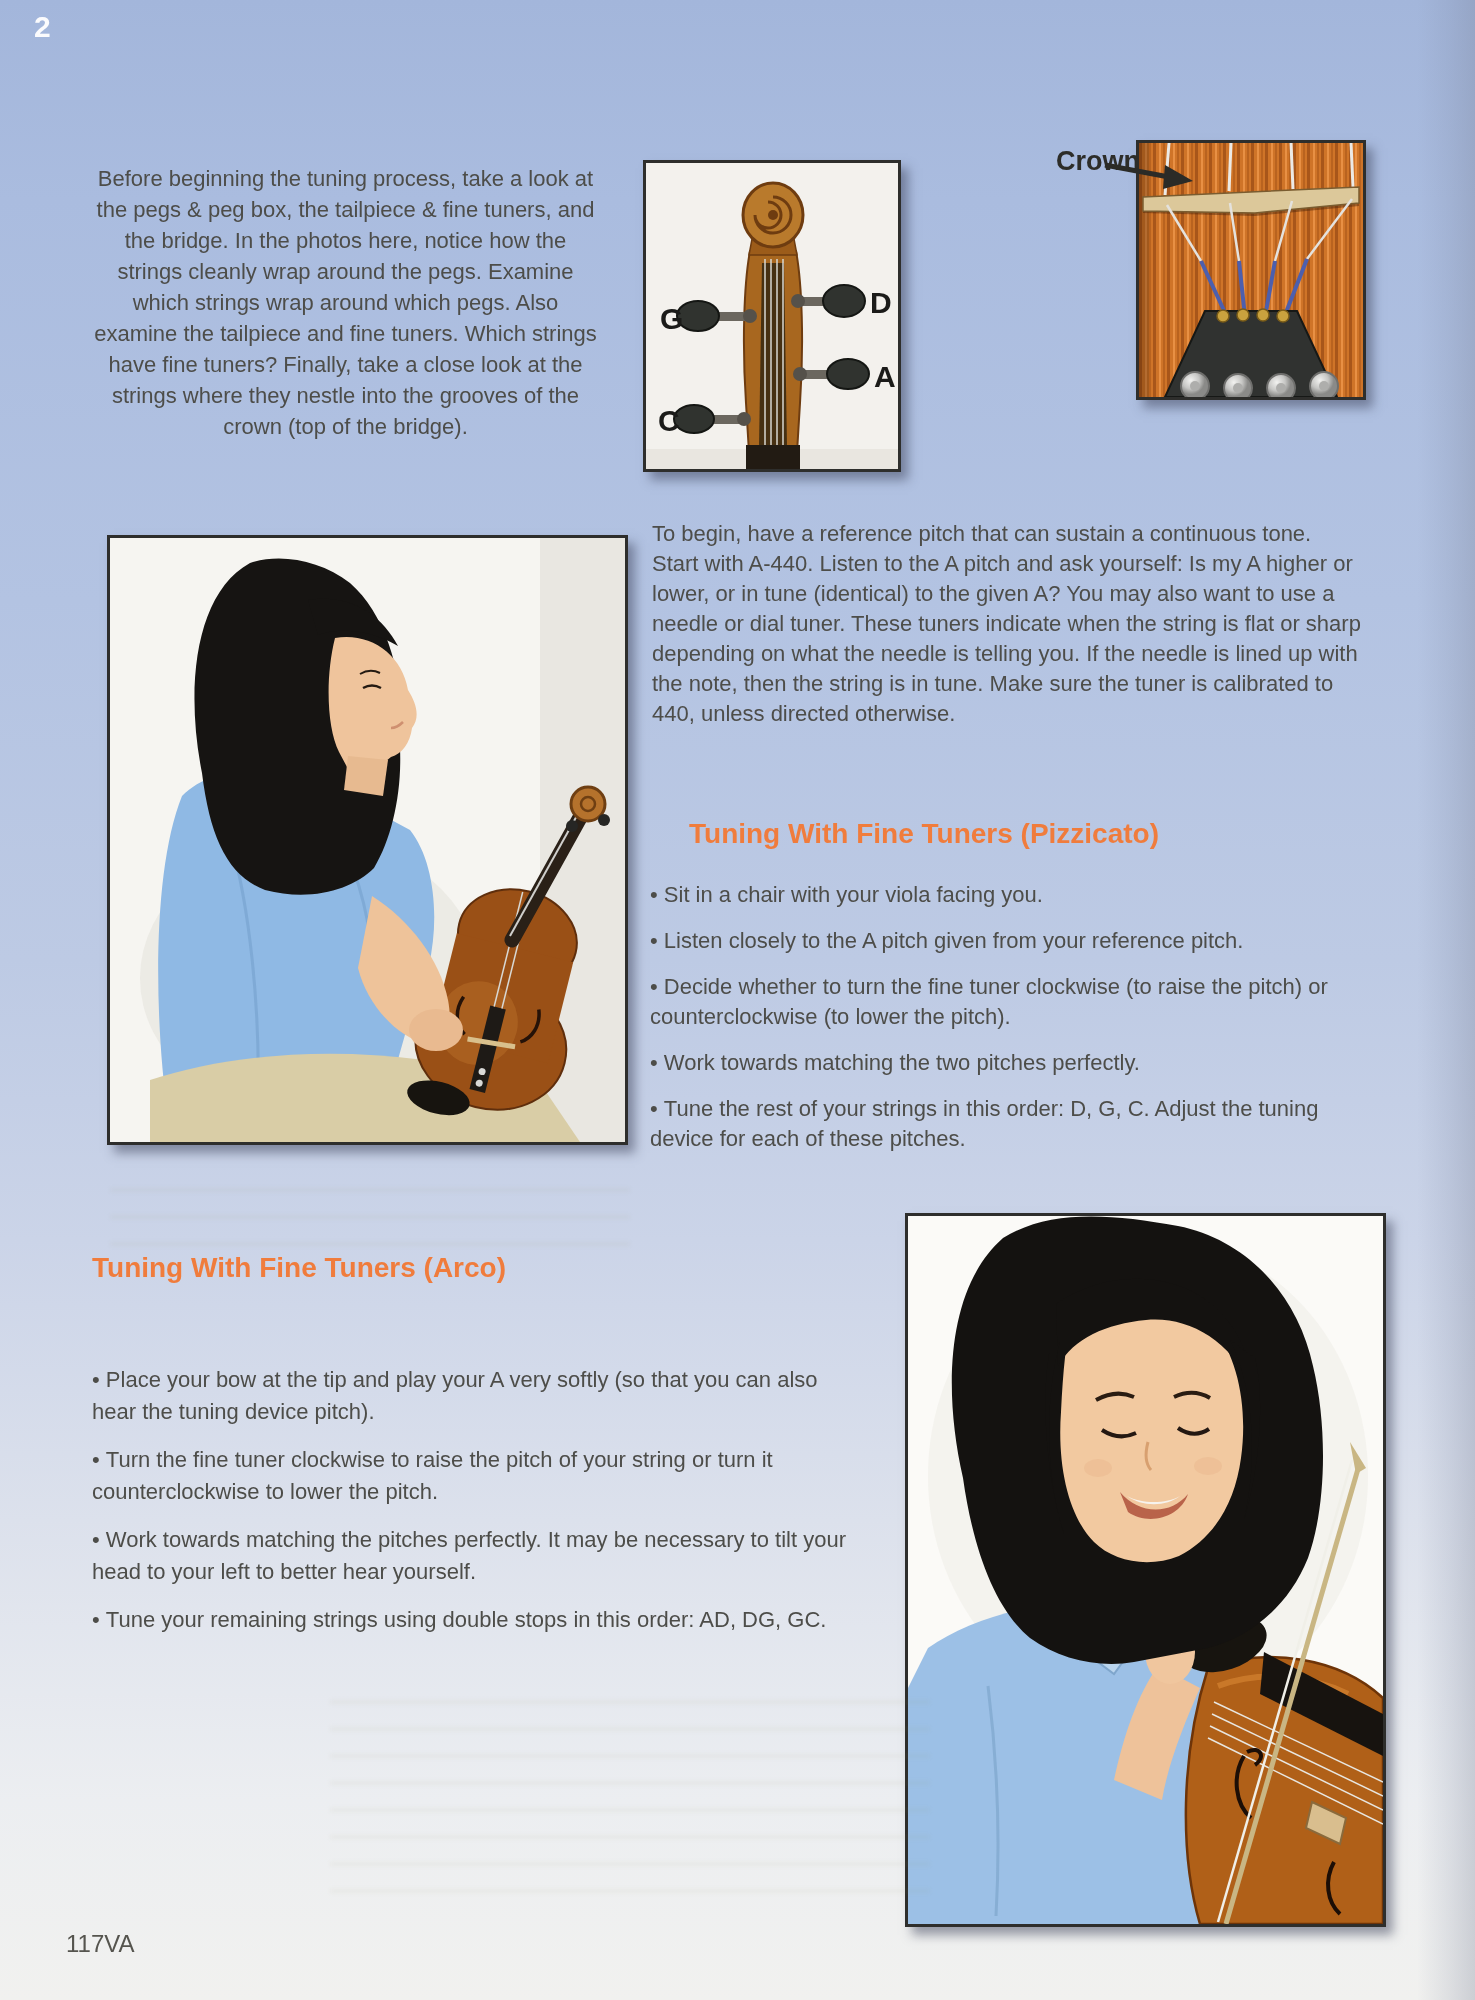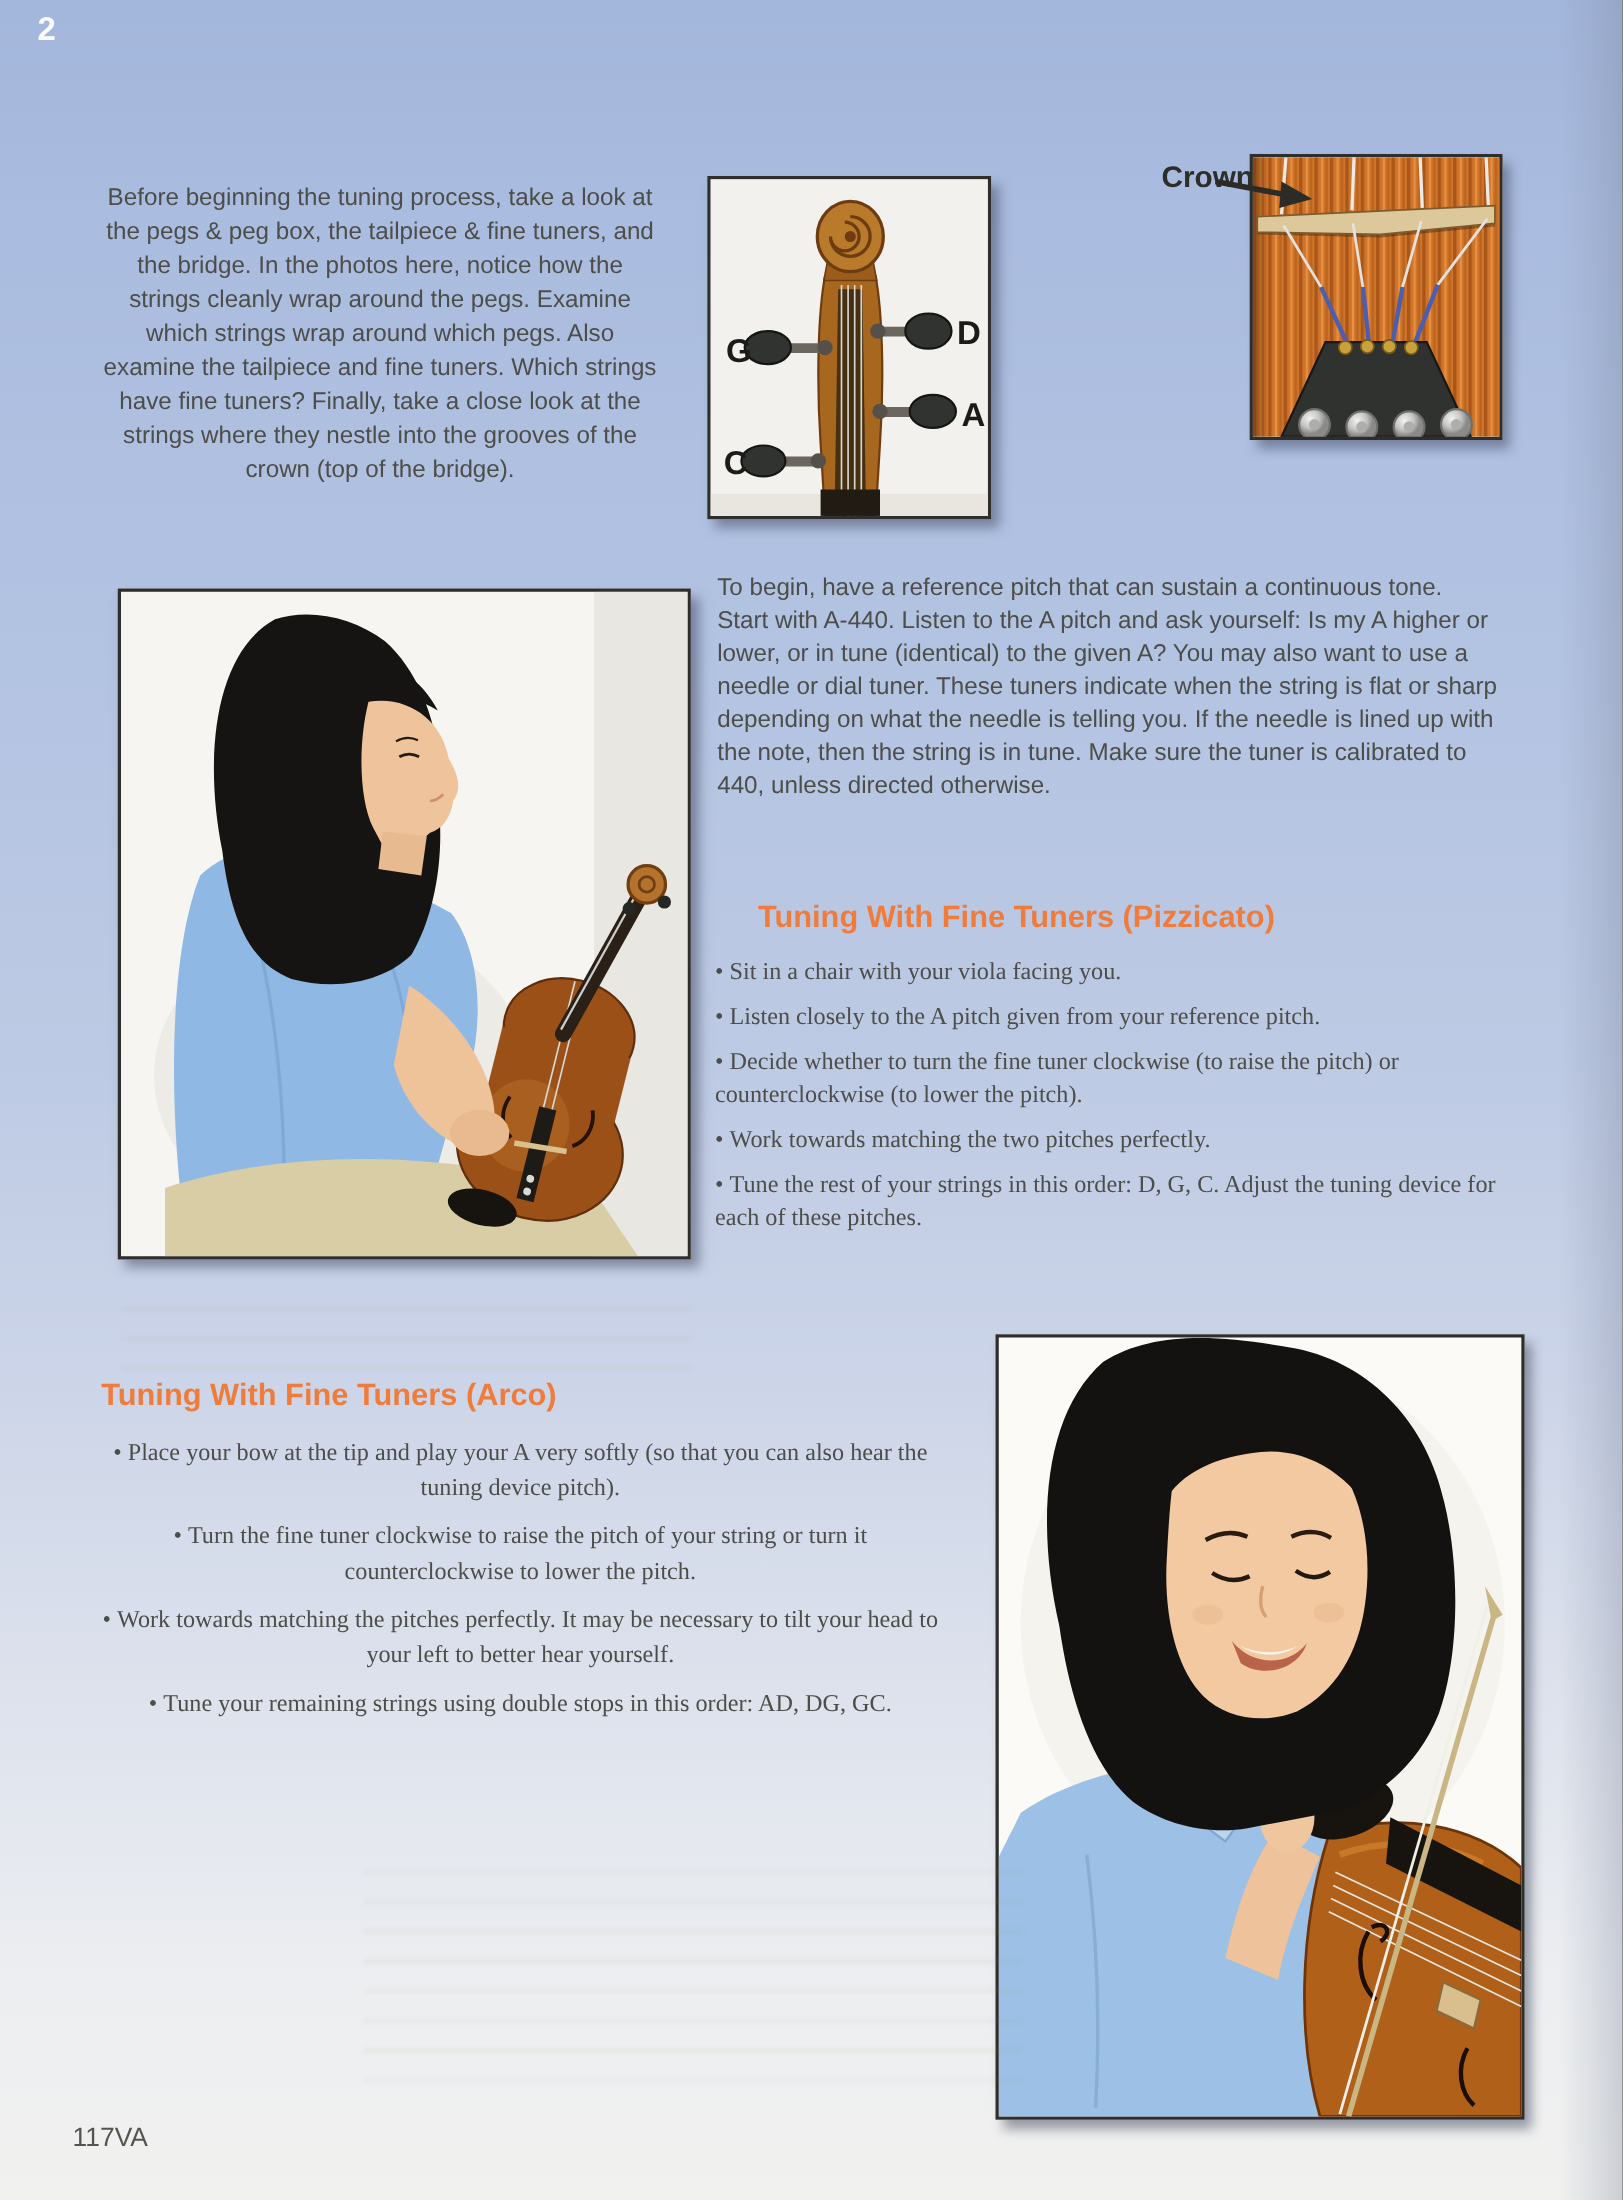--- a/index.html
+++ b/index.html
@@ -13,24 +13,24 @@
   .page-number{position:absolute;left:34px;top:10px;font-size:30px;font-weight:bold;color:#fbfbfd;}
   .page-title{position:absolute;left:95px;top:58px;font-size:44px;font-weight:bold;font-style:italic;
     color:#4a6db6;letter-spacing:-0.5px;text-shadow:1px 1px 0 rgba(50,80,150,0.25);}
   .body-text{color:#4d4d49;font-size:22px;line-height:31px;}
   .intro{position:absolute;left:93px;top:163px;width:505px;text-align:center;}
   .ref-para{position:absolute;left:652px;top:519px;width:710px;line-height:30px;}
   .sec-heading{position:absolute;font-size:28px;font-weight:bold;color:#f07c3c;}
   #pizz-heading{left:650px;top:818px;margin-left:39px;}
   #arco-heading{left:92px;top:1252px;}
   ul.bullets{position:absolute;list-style:none;margin:0;padding:0;font-size:22px;color:#4d4d49;}
-  ul.bullets li{margin:4px 0 11px 0;line-height:30px;font-family:Liberation Serif, serif;}
+  ul.bullets li{margin:16px 0 11px 0;line-height:30px;}
   ul.bullets li::before{content:"\2022\00a0";}
   #pizz-bullets{left:650px;top:864px;width:710px;}
-  #arco-bullets{left:92px;top:1300px;width:762px;text-align:center;}
+  #arco-bullets{left:92px;top:1348px;width:762px;}
   #arco-bullets li{line-height:32px;margin-bottom:12px;}
   .photo{position:absolute;border:3px solid #2e2e2c;box-shadow:7px 8px 10px rgba(60,66,90,0.5);background:#f4f3f0;}
   #pegbox-photo{left:643px;top:160px;width:252px;height:306px;}
   #tailpiece-photo{left:1136px;top:140px;width:224px;height:254px;}
   #left-photo{left:107px;top:535px;width:515px;height:604px;}
   #bottom-photo{left:905px;top:1213px;width:475px;height:708px;}
   .photo svg{display:block;width:100%;height:100%;}
   .crown-label{position:absolute;left:1056px;top:146px;font-size:27px;font-weight:bold;color:#2d2d29;z-index:6;}
   .crown-arrow{position:absolute;left:1103px;top:153px;width:100px;height:44px;z-index:6;}
   .footer-code{position:absolute;left:66px;top:1930px;font-size:24px;color:#55544e;}

